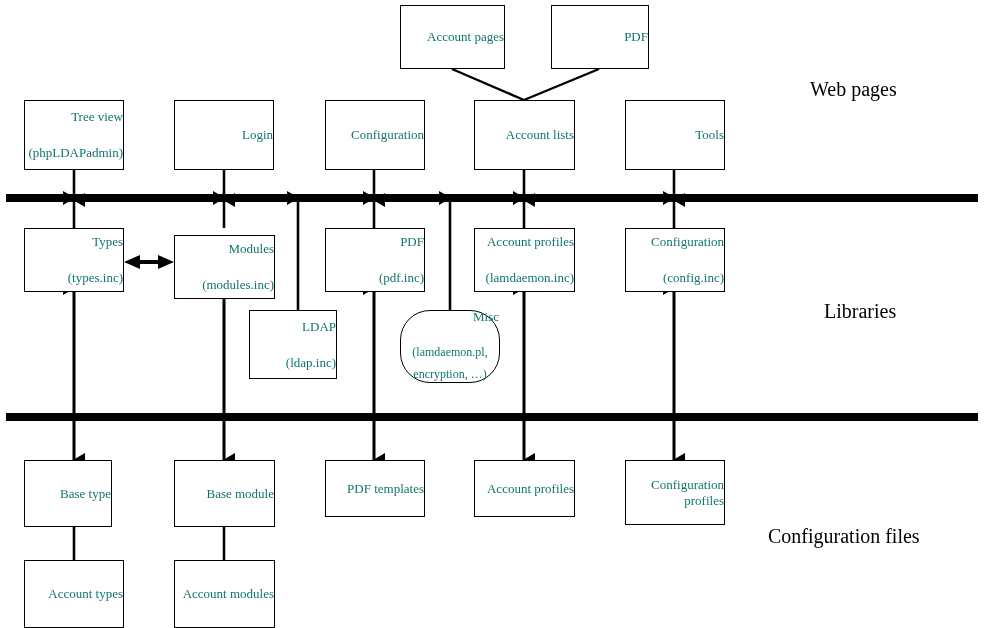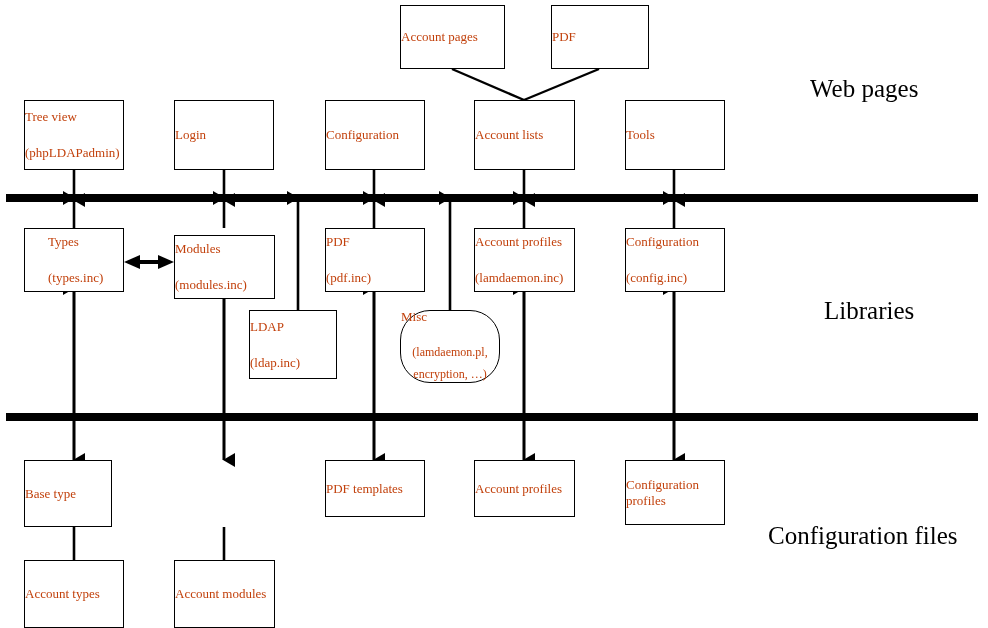--- a/index.html
+++ b/index.html
@@ -23,45 +23,45 @@
     height: 628px;
     pointer-events: none;
   }
   .node {
     position: absolute;
     box-sizing: border-box;
     border: 1px solid #000000;
     background: #ffffff;
     display: flex;
     flex-direction: column;
-    align-items: flex-start;
+    align-items: flex-end;
     justify-content: center;
     text-align: center;
-    color: #c2410c;
+    color: #0f766e;
     z-index: 5;
   }
   .node .line1 {
     font-size: 13px;
     line-height: 16px;
     white-space: nowrap;
   }
   .node .line2 {
     font-size: 13px;
     line-height: 16px;
     white-space: nowrap;
   }
   .node.two-line .line1 { margin-bottom: 20px; }
   .node.stack .line1 { margin-bottom: 0px; }
   .node.stack .line2 { margin-bottom: 0px; }
   .node.tight .line1 { margin-bottom: 16px; }
   .node.wrap .line1 { white-space: normal; }
   .node.wrap .line2 { white-space: normal; }
   .section-label {
     position: absolute;
-    font-size: 25px;
+    font-size: 20px;
     line-height: 30px;
     color: #000000;
     white-space: nowrap;
     z-index: 5;
   }
   .bar {
     position: absolute;
     background: #000000;
     z-index: 6;
   }
@@ -237,20 +237,23 @@
 
   <div class="node tight wrap" style="left:400px; top:310px; width:100px; height:73px;border-radius:30px;">
     <span class="line1">Misc</span>
     <span class="line2" style="font-size:12px; line-height:22px;">(lamdaemon.pl, encryption, …)</span>
   </div>
 
   <div class="node" style="left:24px; top:460px; width:88px; height:67px;">
     <span class="line1">Base type</span>
   </div>
 
+  <div class="node" style="left:174px; top:460px; width:101px; height:67px;">
+    <span class="line1">Base module</span>
+  </div>
 
   <div class="node" style="left:325px; top:460px; width:100px; height:57px;">
     <span class="line1">PDF templates</span>
   </div>
 
   <div class="node" style="left:474px; top:460px; width:101px; height:57px;">
     <span class="line1">Account profiles</span>
   </div>
 
   <div class="node stack" style="left:625px; top:460px; width:100px; height:65px;">

